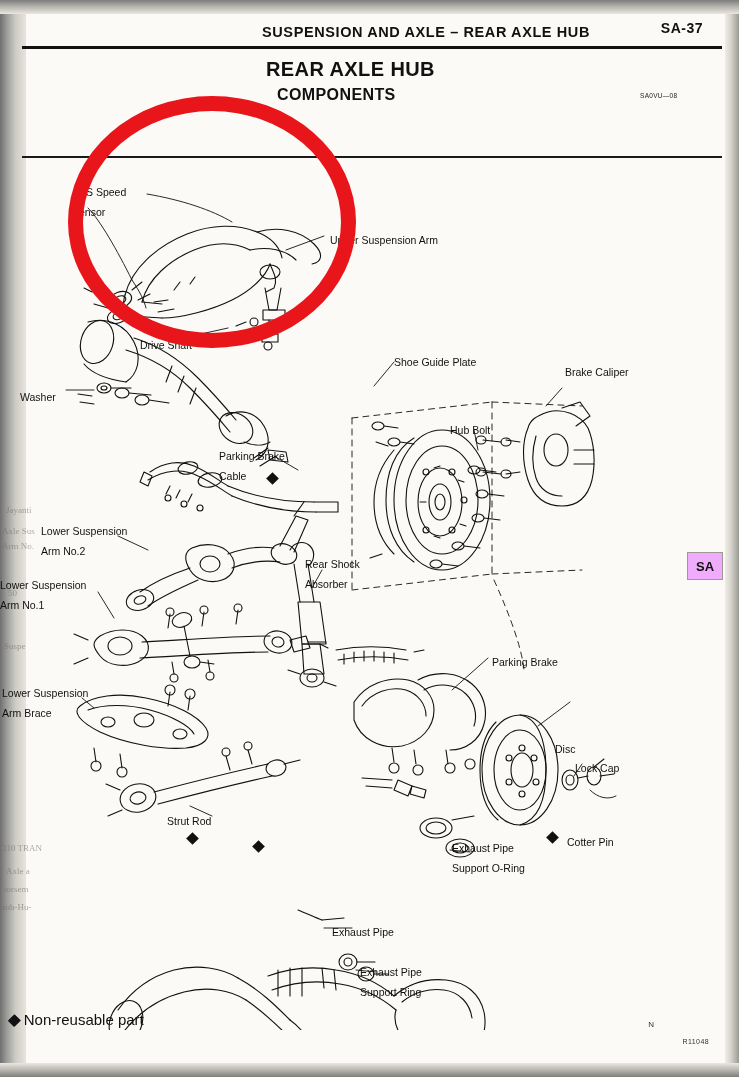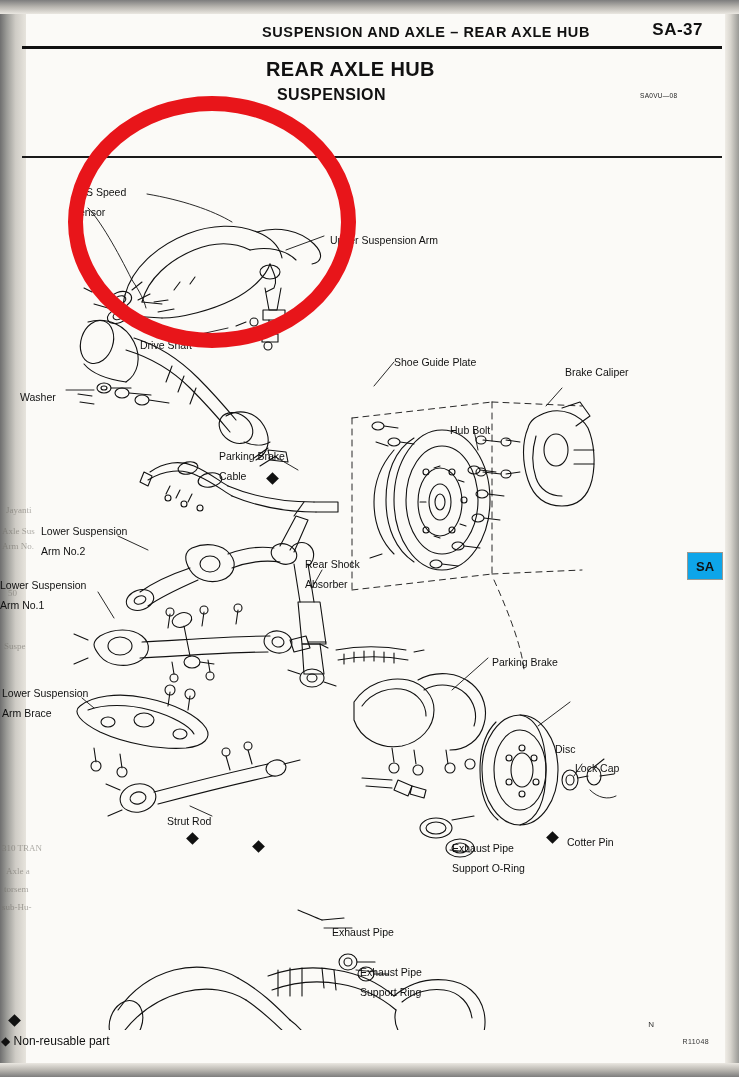--- a/index.html
+++ b/index.html
@@ -64,21 +64,21 @@
     width: 440px;
     text-align: right;
     font-size: 14.5px;
     font-weight: bold;
     letter-spacing: 0.6px;
     color: #111;
   }
   .hdr-page {
     position: absolute;
     right: 36px; top: 20px;
-    font-size: 17px;
+    font-size: 14px;
     font-weight: bold;
     letter-spacing: 0.5px;
     color: #111;
   }
   .doc-title {
     position: absolute;
     left: 266px; top: 58px;
     font-size: 20px;
     font-weight: bold;
     letter-spacing: 0.4px;
@@ -102,21 +102,21 @@
   .rule-under-title {
     position: absolute;
     left: 22px; top: 156px;
     width: 700px; height: 1.5px;
     background: #1a1a1a;
   }
   .tab {
     position: absolute;
     right: 16px; top: 552px;
     width: 34px; height: 26px;
-    background: #0ea5e9;
+    background: #f0abfc;
     border: 1px solid #9b9991;
     font-size: 13px;
     font-weight: bold;
     color: #111;
     display: flex;
     align-items: center;
     justify-content: center;
   }
   
   .foot-n {
@@ -177,21 +177,21 @@
   <div class="paper"></div>
   <div class="left-edge"></div>
   <div class="right-edge"></div>
   <div class="top-edge"></div>
   <div class="bottom-edge"></div>
 
   <div class="hdr-rule"></div>
   <div class="hdr-title">SUSPENSION AND AXLE – REAR AXLE HUB</div>
   <div class="hdr-page">SA-37</div>
   <div class="doc-title">REAR AXLE HUB</div>
-  <div class="doc-sub">SUSPENSION</div>
+  <div class="doc-sub">COMPONENTS</div>
   <div class="fig-code">SA0VU—08</div>
   <div class="rule-under-title"></div>
   <div class="tab">SA</div>
 
   <svg class="diag" viewBox="0 0 700 880">
     <g fill="none" stroke="#111" stroke-width="1.1" stroke-linejoin="round" stroke-linecap="round">
 
       <path d="M103 145 C110 118 135 96 165 84 C190 74 215 74 235 82 C250 88 258 98 260 108"></path>
       <path d="M120 152 C126 128 148 110 172 100 C192 92 212 92 228 100"></path>
       <path d="M235 82 C255 76 278 80 292 94 C302 104 300 112 290 114"></path>
@@ -514,19 +514,19 @@
       <div class="smudge" style="left: 2px; top: 526px;">Axle Sus</div>
       <div class="smudge" style="left: 2px; top: 541px; text-align: center;">Arm No.</div>
       <div class="smudge" style="left: 8px; top: 588px;">50</div>
       <div class="smudge" style="left: 4px; top: 641px;">Suspe</div>
       <div class="smudge" style="left: 2px; top: 843px;">310 TRAN</div>
       <div class="smudge" style="left: 6px; top: 866px;">Axle a</div>
       <div class="smudge" style="left: 4px; top: 884px;">torsem</div>
       <div class="smudge" style="left: 2px; top: 902px;">sub-Hu-</div>
     </div>
 
-  <div class="lbl" style="left:1px; top:1010px; font-size:12px;margin-top:21px;">◆ Non-reusable part</div>
+  <div class="lbl" style="left:8px; top:1010px; font-size:15px;">◆ Non-reusable part</div>
 
   <div class="red-circle"></div>
 
   <div class="foot-n">N</div>
   <div class="foot-code">R11048</div>
 </div>
 
 </body></html>

